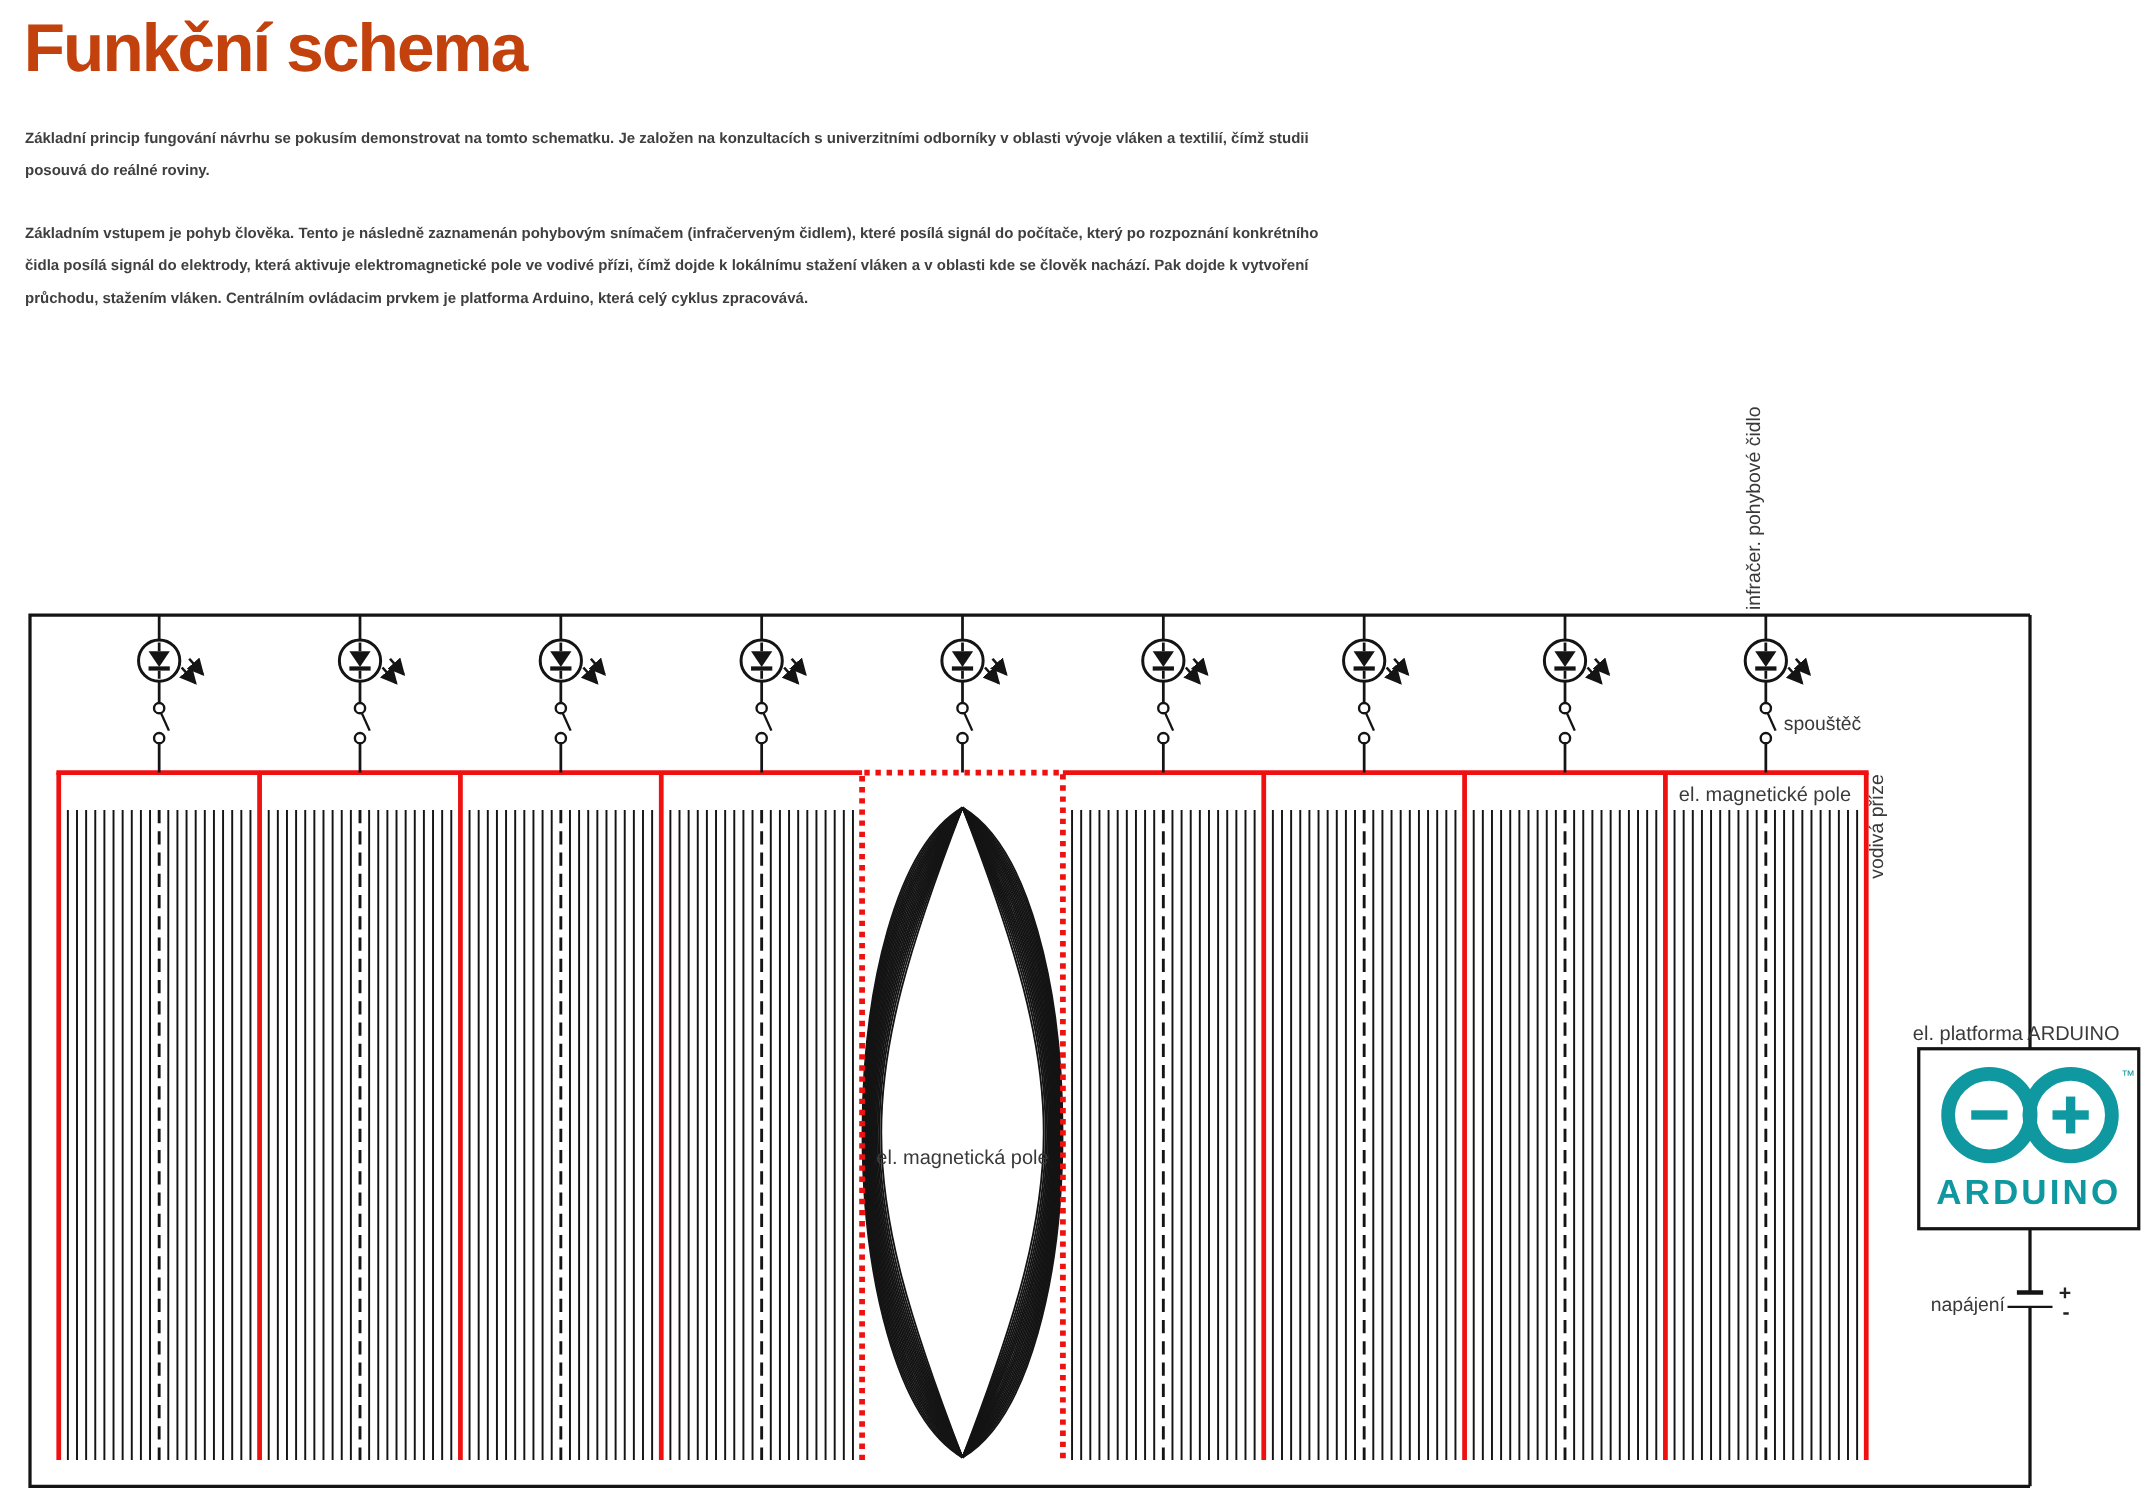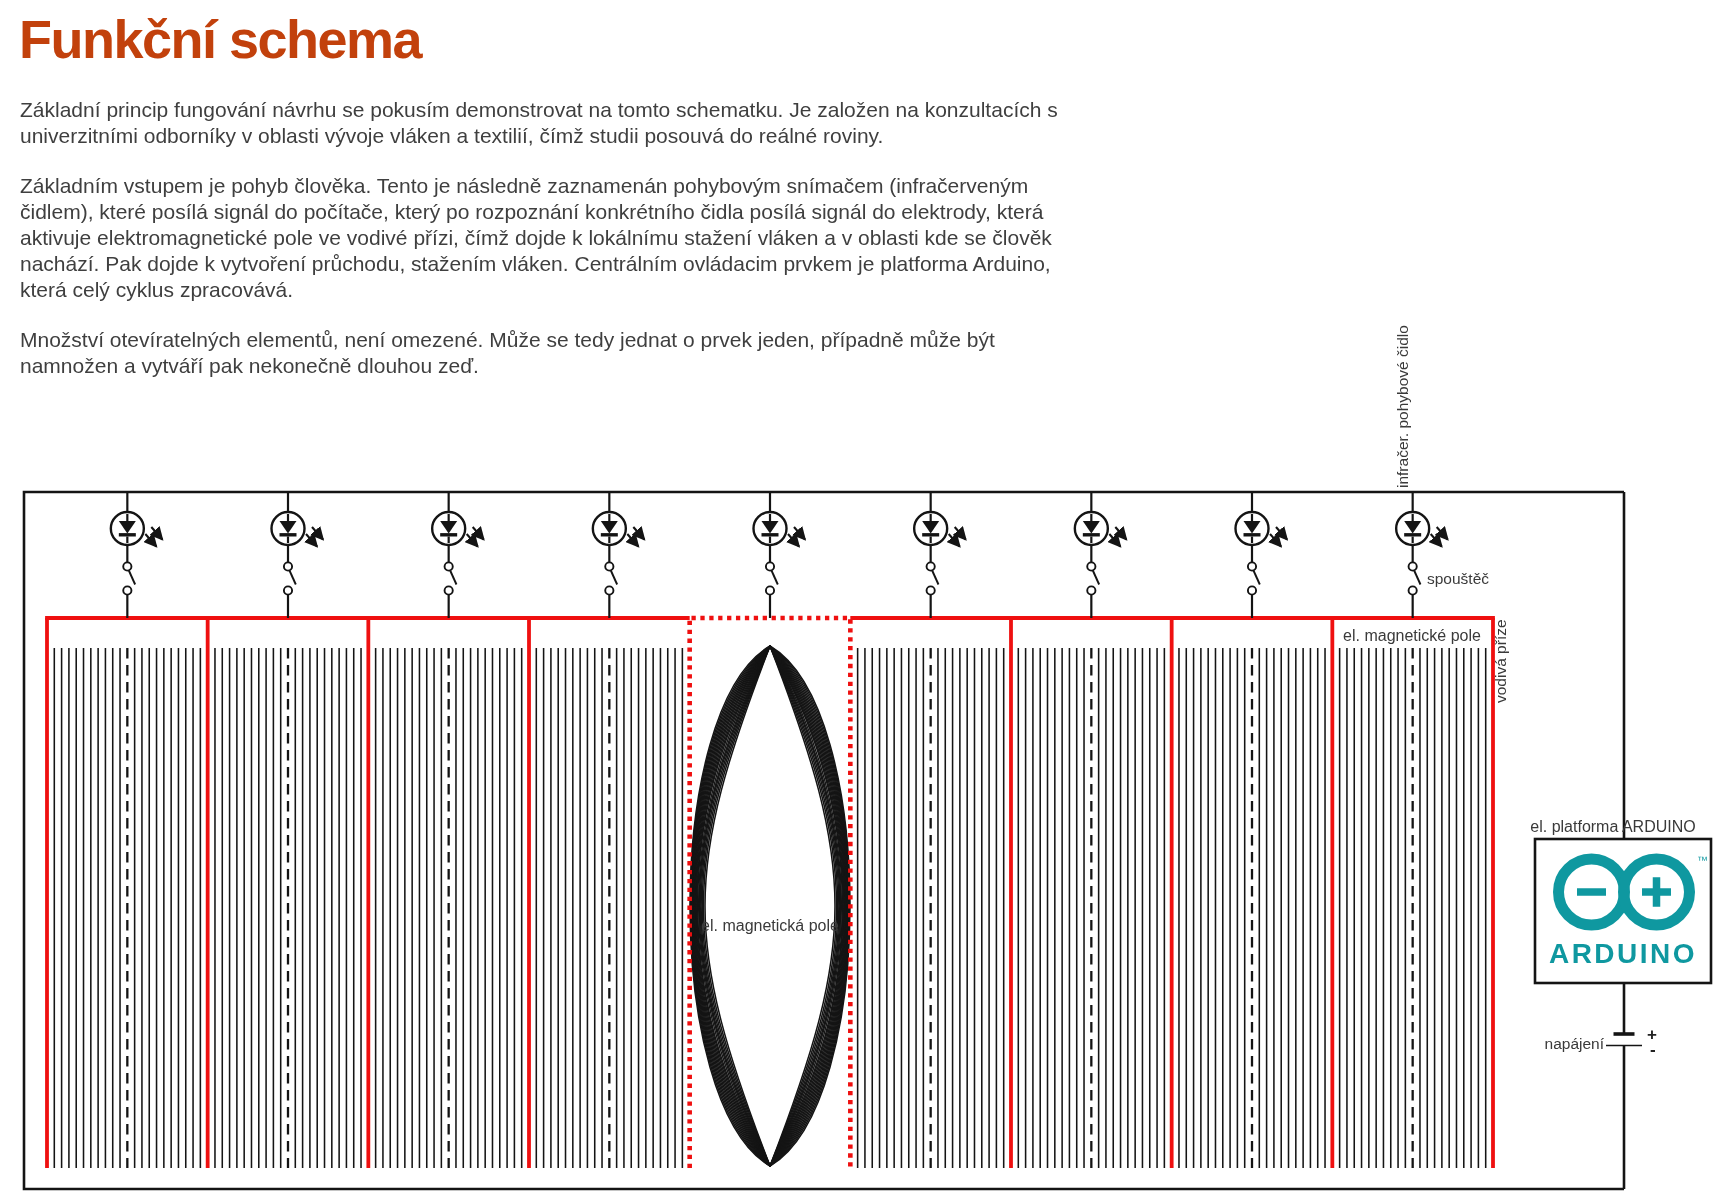--- a/index.html
+++ b/index.html
@@ -6,40 +6,39 @@
   body{
     width:1714px;height:1200px;position:relative;background:#ffffff;
     font-family:"Liberation Sans",sans-serif;overflow:hidden;
   }
   .title{
     position:absolute;left:19px;top:8px;margin:0;
     font-size:54px;font-weight:800;letter-spacing:-1.5px;color:#c2410c;
   }
   .paras{
     position:absolute;left:20px;top:97px;width:1062px;
-    color:#3f3f3f;font-size:21px;line-height:26px;
+    color:#3f3f3f;font-size:12px;line-height:26px;font-weight:bold;
   }
   .paras p{margin:0 0 24px 0;}
   svg.schematic{position:absolute;left:0;top:0;}
   svg text{font-family:"Liberation Sans",sans-serif;fill:#3a3a3a;}
   .lbl{font-size:15.5px;}
   .lbl-md{font-size:16px;}
   .ard-name{font-size:28px;font-weight:bold;letter-spacing:2.5px;fill:#0f98a0;}
   .tm{font-size:11px;fill:#0f98a0;}
   .sign{font-size:17px;font-weight:bold;fill:#222;}
 </style>
 </head>
 <body>
 
 <h1 class="title">Funkční schema</h1>
 
 <div class="paras" id="paragraphs">
     <p>Základní princip fungování návrhu se pokusím demonstrovat na tomto schematku. Je založen na konzultacích s univerzitními odborníky v oblasti vývoje vláken a textilií, čímž studii posouvá do reálné roviny.</p>
     <p>Základním vstupem je pohyb člověka. Tento je následně zaznamenán pohybovým snímačem (infračerveným čidlem), které posílá signál do počítače, který po rozpoznání konkrétního čidla posílá signál do elektrody, která aktivuje elektromagnetické pole ve vodivé přízi, čímž dojde k lokálnímu stažení vláken a v oblasti kde se člověk nachází. Pak dojde k vytvoření průchodu, stažením vláken. Centrálním ovládacim prvkem je platforma Arduino, která celý cyklus zpracovává.</p>
-    <p>Množství otevíratelných elementů, není omezené. Může se tedy jednat o prvek jeden, případně může být namnožen a vytváří pak nekonečně dlouhou zeď.</p>
   </div>
 
 <svg class="schematic" width="1714" height="1200" viewBox="0 0 1714 1200">
   <defs>
     <marker id="ah" viewBox="0 0 8 8" refX="7" refY="4" markerWidth="6.5" markerHeight="6.5" orient="auto">
       <path d="M0,0 L8,4 L0,8 Z" fill="#141414"></path>
     </marker>
   </defs>
 
   <g id="gen">

